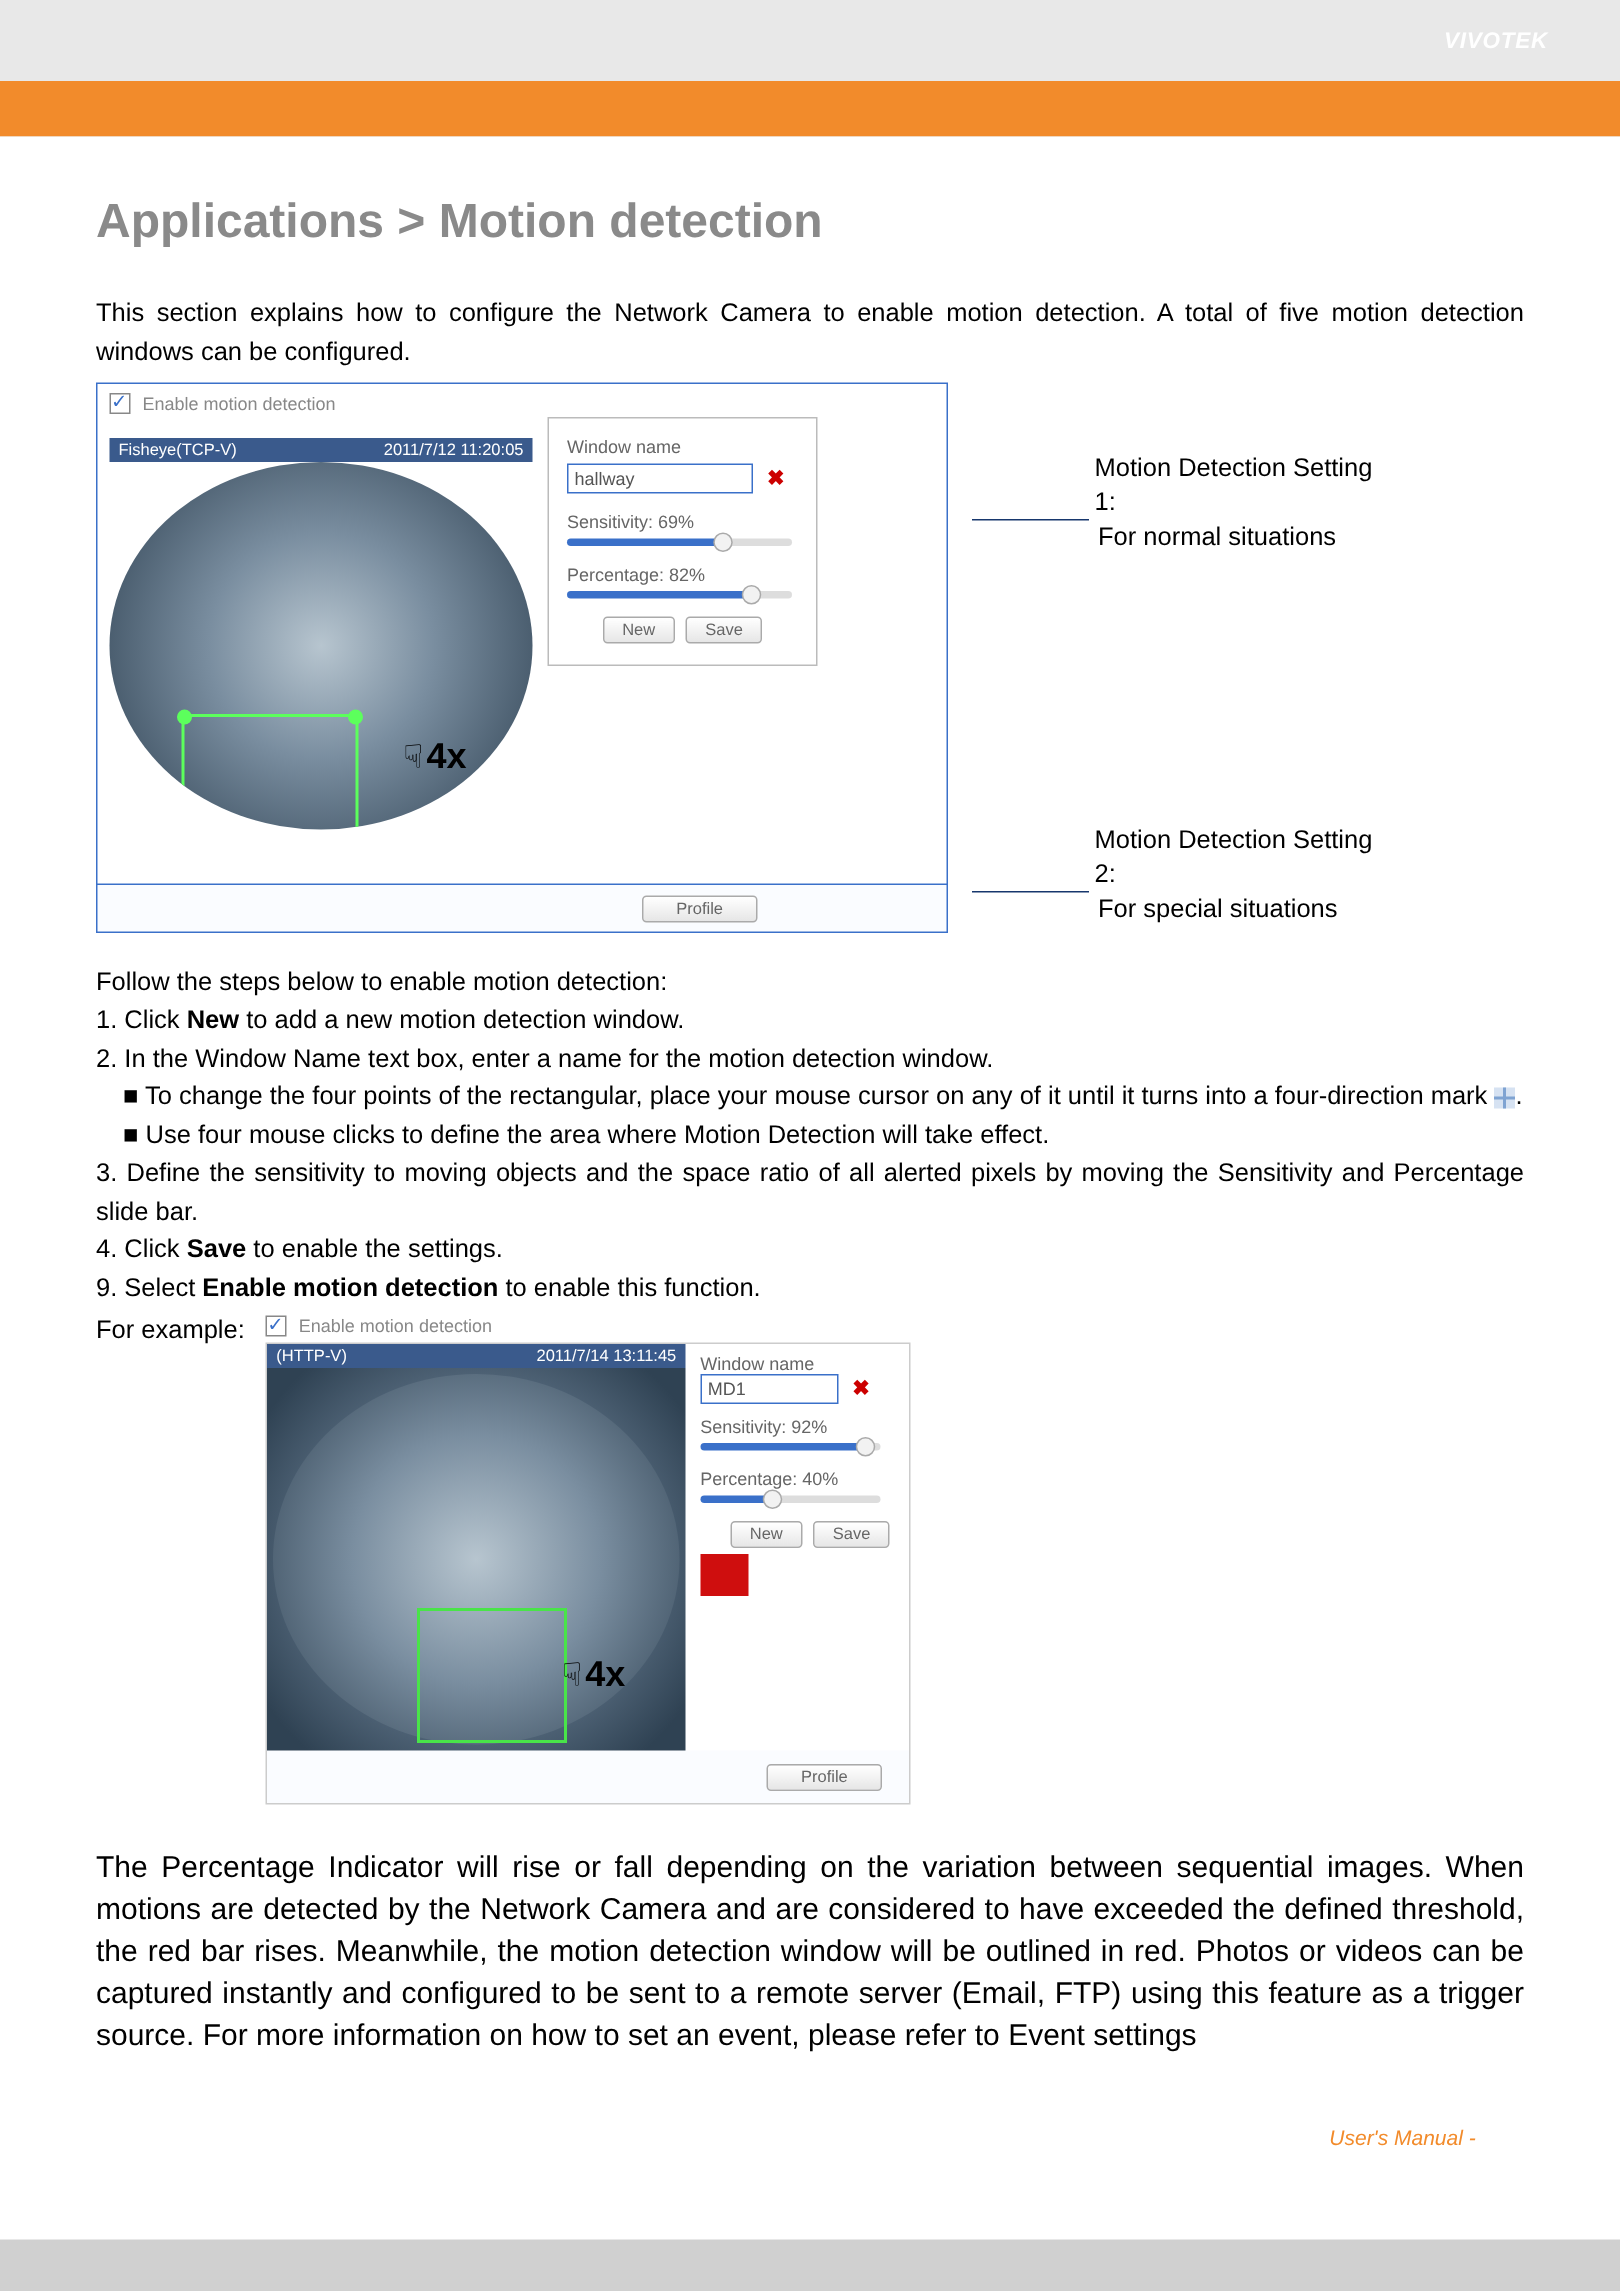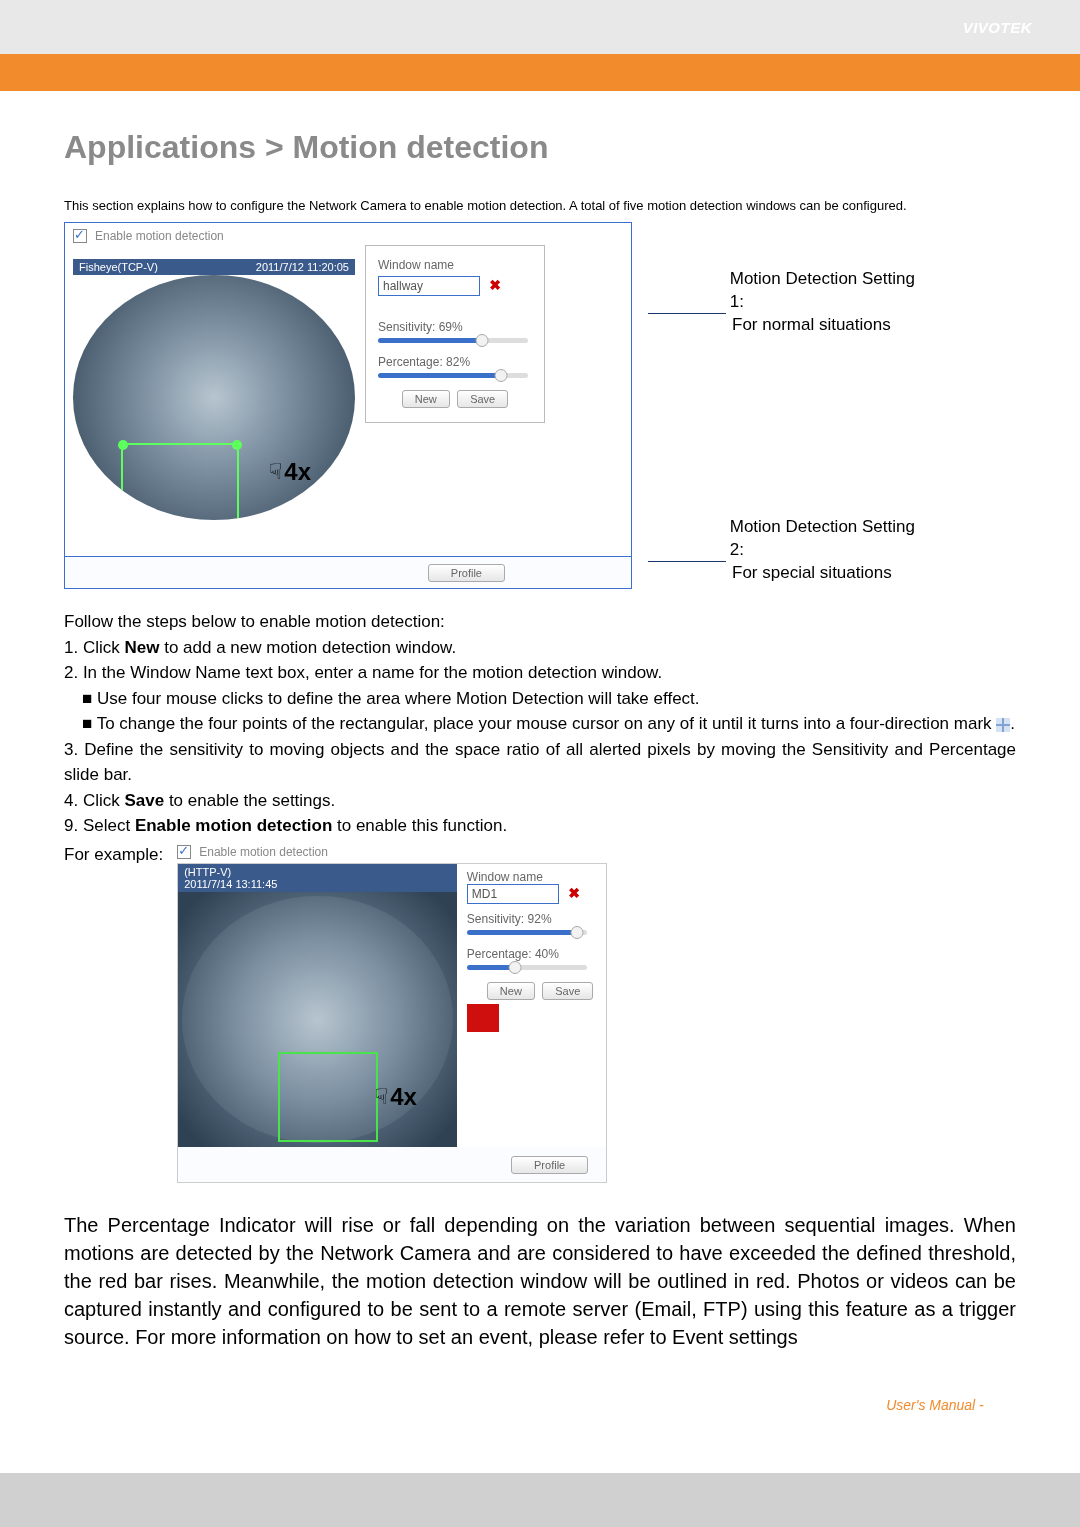--- a/index.html
+++ b/index.html
@@ -33,21 +33,21 @@
     padding: 38px 64px 60px 64px;
     position: relative;
   }
   .h1 {
     color: #8a8a8a;
     font-size: 32px;
     font-weight: bold;
     margin-bottom: 30px;
   }
   .intro {
-    font-size: 13px;
+    font-size: 17px;
     line-height: 1.55;
     text-align: justify;
     margin-bottom: 4px;
   }
   .fig-row1 {
     display: flex;
     align-items: flex-start;
     gap: 16px;
     margin-top: 6px;
   }
@@ -114,25 +114,25 @@
     width: 180px;
     border: 1px solid #bbb;
     padding: 8px 12px 14px 12px;
     font-size: 12px;
     color: #666;
   }
   .ctrls .lbl { margin: 4px 0; }
   .ctrls .input {
     background: #fff;
     border: 1px solid #3a70c9;
-    width: 102px;
+    width: 124px;
     padding: 2px 4px;
     display: inline-block;
     color: #555;
-    margin-bottom: 20px;
+    margin-bottom: 8px;
   }
   .ctrls .x { color: #cc0000; font-weight: bold; margin-left: 6px; font-size: 14px; }
   .track {
     width: 150px;
     height: 5px;
     background: linear-gradient(to right, #3a70c9 0%, #3a70c9 var(--p), #ddd var(--p), #ddd 100%);
     border-radius: 3px;
     position: relative;
     margin: 4px 0 12px 0;
   }
@@ -231,21 +231,20 @@
     width: 280px;
     margin-left: 0;
   }
   .panel2 .camera .title {
     background: #3a5a8c;
     color: #fff;
     font-size: 11px;
     padding: 2px 6px;
     display: flex;
     justify-content: space-between;
-    flex-direction: column;
   }
   .panel2 .camera .view {
     background: radial-gradient(circle at 50% 50%, #a8b9c5 0%, #6c8196 40%, #2f4253 90%);
     height: 255px;
     position: relative;
     border-radius: 0;
   }
   .panel2 .camera .view .circmask {
     border-radius: 50%; position: absolute; inset: 4px;
     background: radial-gradient(circle at 50% 50%, #b7c5cf 0%, #7a8ea0 45%, #384b5c 92%);
@@ -374,24 +373,24 @@
       </div>
     </div>
   </div>
 
   <div class="steps">
     <p>Follow the steps below to enable motion detection:</p>
     <p>
       <span>1. Click </span><b>New</b><span> to add a new motion detection window.</span>
     </p>
     <p>2. In the Window Name text box, enter a name for the motion detection window.</p>
-    <p class="indent">■ Use four mouse clicks to define the area where Motion Detection will take effect.</p>
     <p class="indent">
       <span>■ To change the four points of the rectangular, place your mouse cursor on any of it until it turns into a four-direction mark </span><span class="mover"></span><span>.</span>
     </p>
+    <p class="indent">■ Use four mouse clicks to define the area where Motion Detection will take effect.</p>
     <p>3. Define the sensitivity to moving objects and the space ratio of all alerted pixels by moving the Sensitivity and Percentage slide bar.</p>
     <p>
       <span>4. Click </span><b>Save</b><span> to enable the settings.</span>
     </p>
     <p>
       <span>9. Select </span><b>Enable motion detection</b><span> to enable this function.</span>
     </p>
   </div>
 
   <div class="fig2-wrap">

